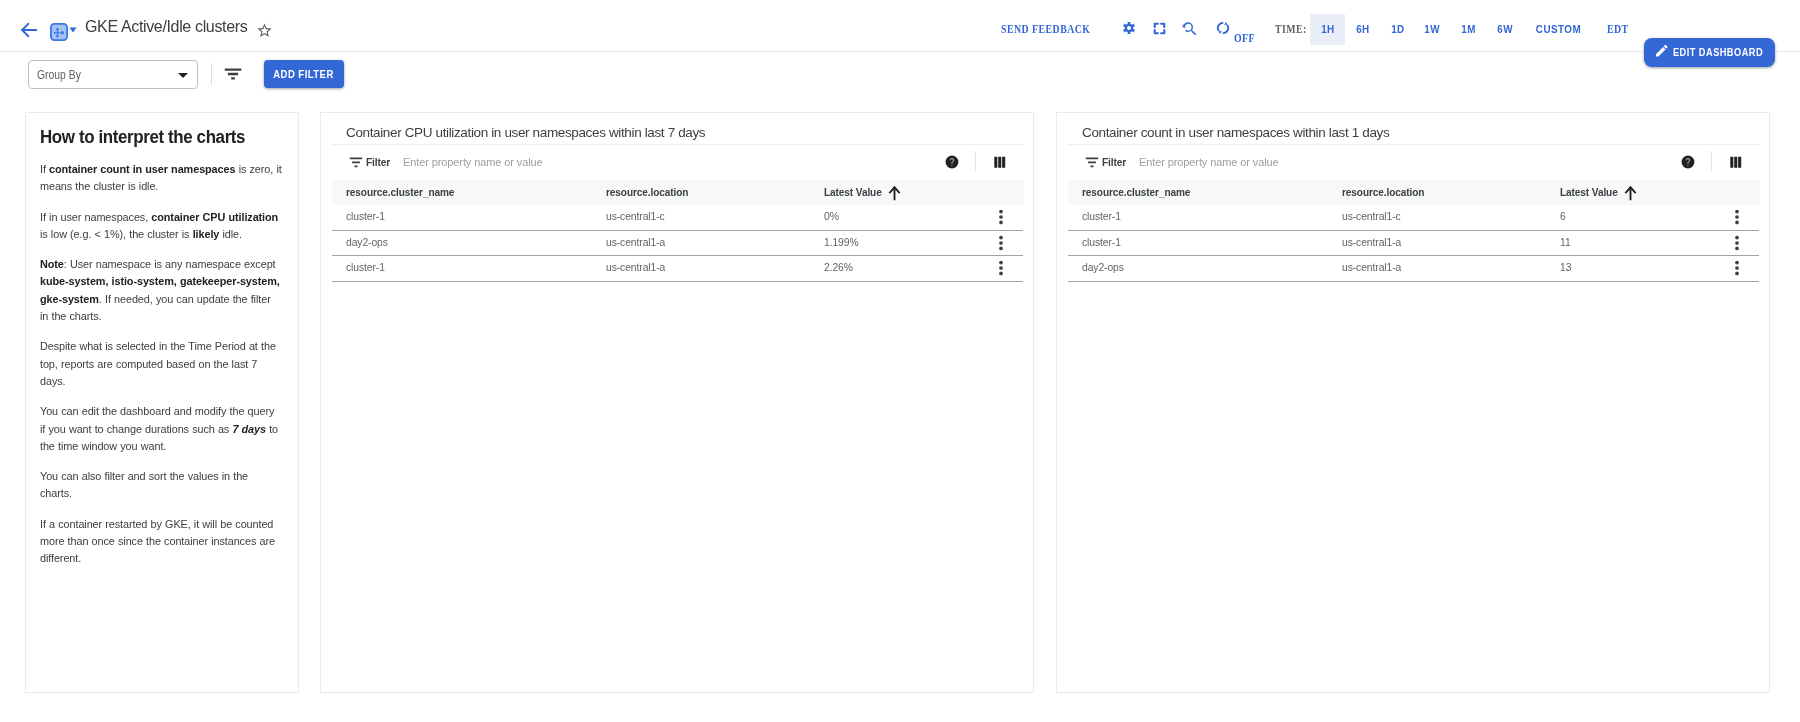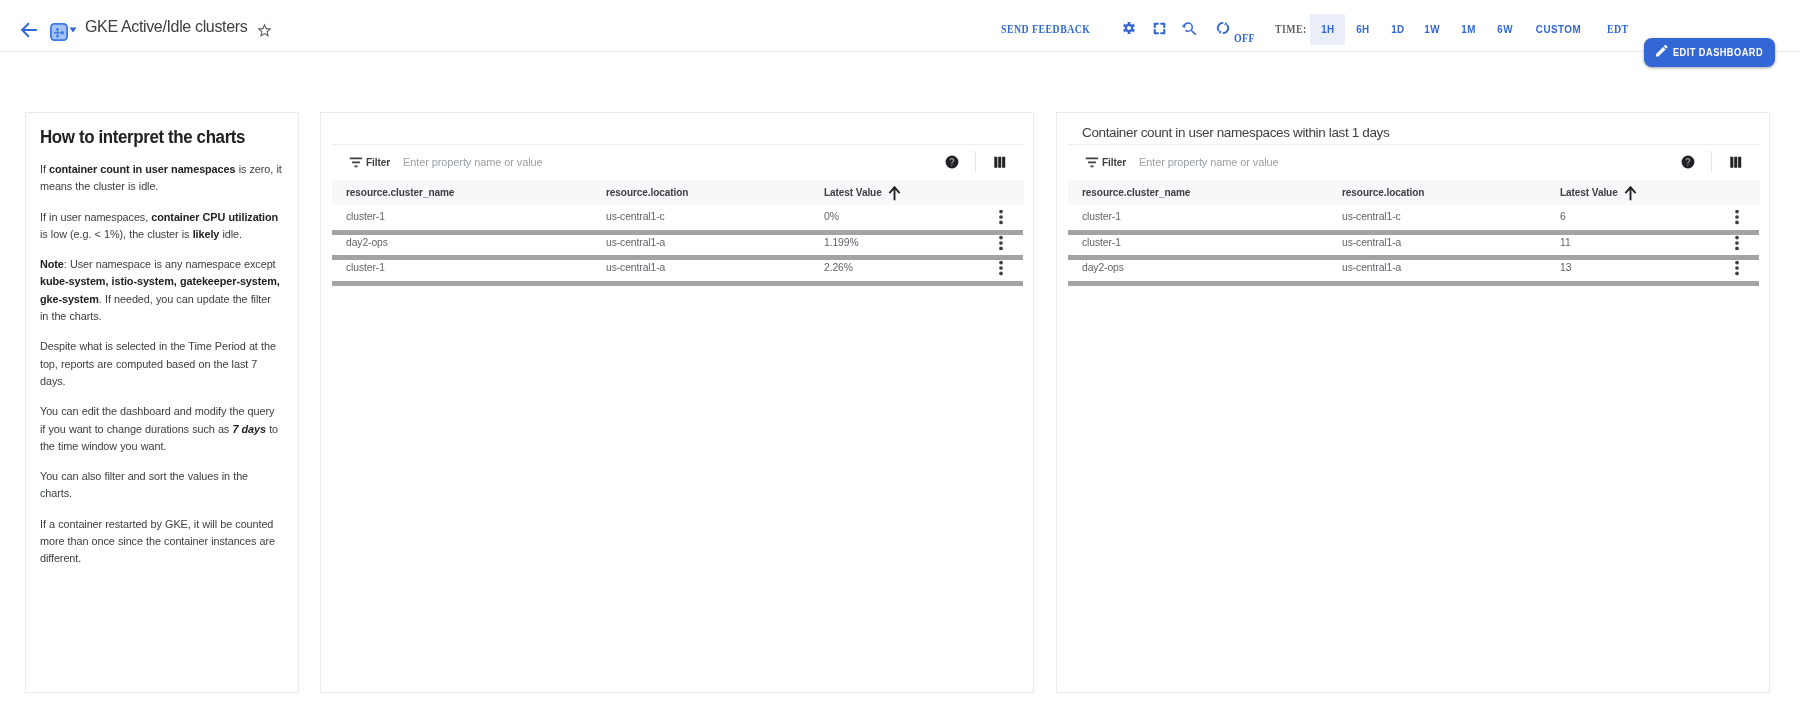--- a/index.html
+++ b/index.html
@@ -79,21 +79,21 @@
   .filterrow .finput{position:absolute;left:82px;top:10px;font-size:11.5px;color:#9aa0a6;cursor:text;letter-spacing:-0.1px;
                      display:inline-block;transform:scaleX(.955);transform-origin:left top;}
   .filterrow .help{position:absolute;top:9px;width:14px;height:14px;cursor:pointer;}
   .filterrow .sep{position:absolute;top:4.5px;width:1px;height:21.5px;background:#e4e4e4;}
   .filterrow .cols{position:absolute;top:10px;width:13.5px;height:12px;cursor:pointer;}
 
   .thead{position:absolute;left:11px;top:67px;height:25px;background:#f7f8f9;}
   .thead .th{position:absolute;top:6px;font-size:11.5px;font-weight:bold;color:#3c4043;letter-spacing:-0.1px;
              display:inline-block;transform:scaleX(.875);transform-origin:left top;}
   .thead .sortarrow{position:absolute;top:5px;width:13px;height:16px;}
-  .trow{position:absolute;left:11px;height:24.7px;border-bottom:5px solid #a3a3a3;}
+  .trow{position:absolute;left:11px;height:24.7px;border-bottom:1px solid #a3a3a3;}
   .trow .td{position:absolute;top:5px;font-size:11.5px;color:#5f6368;letter-spacing:-0.1px;
             display:inline-block;transform:scaleX(.9);transform-origin:left top;}
   .trow .kebab{position:absolute;top:4px;width:16px;height:16px;cursor:pointer;}
 </style>
 </head>
 <body>
 
 <div class="app">
 
   <div class="topbar">
@@ -182,35 +182,51 @@
     <div class="edit-dash">
       <span class="pen">
         <svg viewBox="0 0 24 24" width="15.5" height="15.5">
             <path fill="#fff" d="M3 17.25V21h3.75L17.81 9.94l-3.75-3.75L3 17.25zM20.71 7.04a1 1 0 000-1.41l-2.34-2.34a1 1 0 00-1.41 0l-1.83 1.83 3.75 3.75 1.83-1.83z"></path>
           </svg>
       </span>
       <span class="lbl"><span class="cond">EDIT DASHBOARD</span></span>
     </div>
   </div>
 
+  <div class="filterbar">
+    <div class="groupby">
+      <span class="ph">Group By</span>
+      <span class="caret"></span>
+    </div>
+    <div class="vdiv"></div>
+    <div class="filter-icon-btn">
+      <svg viewBox="0 0 24 16" width="18" height="12">
+          <path fill="#3c4043" d="M1 0.6h22v3.1H1zM5.2 6.4h13.6v3.1H5.2zM9.6 12.2h4.8v3.1H9.6z"></path>
+        </svg>
+    </div>
+    <div class="addfilter">
+      <span class="lbl"><span class="cond">ADD FILTER</span></span>
+    </div>
+  </div>
 
   <div class="card" id="info-card">
     <div class="info-title">How to interpret the charts</div>
     <div class="info-body" id="info-body">
         <p><span>If </span><b>container count in user namespaces</b><span> is zero, it means the cluster is idle.</span></p>
         <p><span>If in user namespaces, </span><b>container CPU utilization</b><span> is low (e.g. &lt; 1%), the cluster is </span><b>likely</b><span> idle.</span></p>
         <p><b>Note</b><span>: User namespace is any namespace except </span><b>kube-system, istio-system, gatekeeper-system, gke-system</b><span>. If needed, you can update the filter in the charts.</span></p>
         <p><span>Despite what is selected in the Time Period at the top, reports are computed based on the last 7 days.</span></p>
         <p><span>You can edit the dashboard and modify the query if you want to change durations such as </span><b style="font-style: italic;">7 days</b><span> to the time window you want.</span></p>
         <p><span>You can also filter and sort the values in the charts.</span></p>
         <p><span>If a container restarted by GKE, it will be counted more than once since the container instances are different.</span></p>
       </div>
   </div>
 
   <div class="card" id="card-0">
+      <div class="card-title">Container CPU utilization in user namespaces within last 7 days</div>
       <div class="card-hr" style="width:692px"></div>
       <div class="filterrow" style="width:713px">
         <span class="ficon">
           <svg viewBox="0 0 22 20.5" width="14" height="13">
             <path fill="#3c4043" d="M1.2 4.0h19.6v2.8H1.2zM4.8 10.3h12.4v2.8H4.8zM8.6 16.6h4.8v2.8H8.6z"></path>
           </svg>
         </span>
         <span class="flabel">Filter</span>
         <span class="finput">Enter property name or value</span>
         <span class="help" style="left:623.5px">

